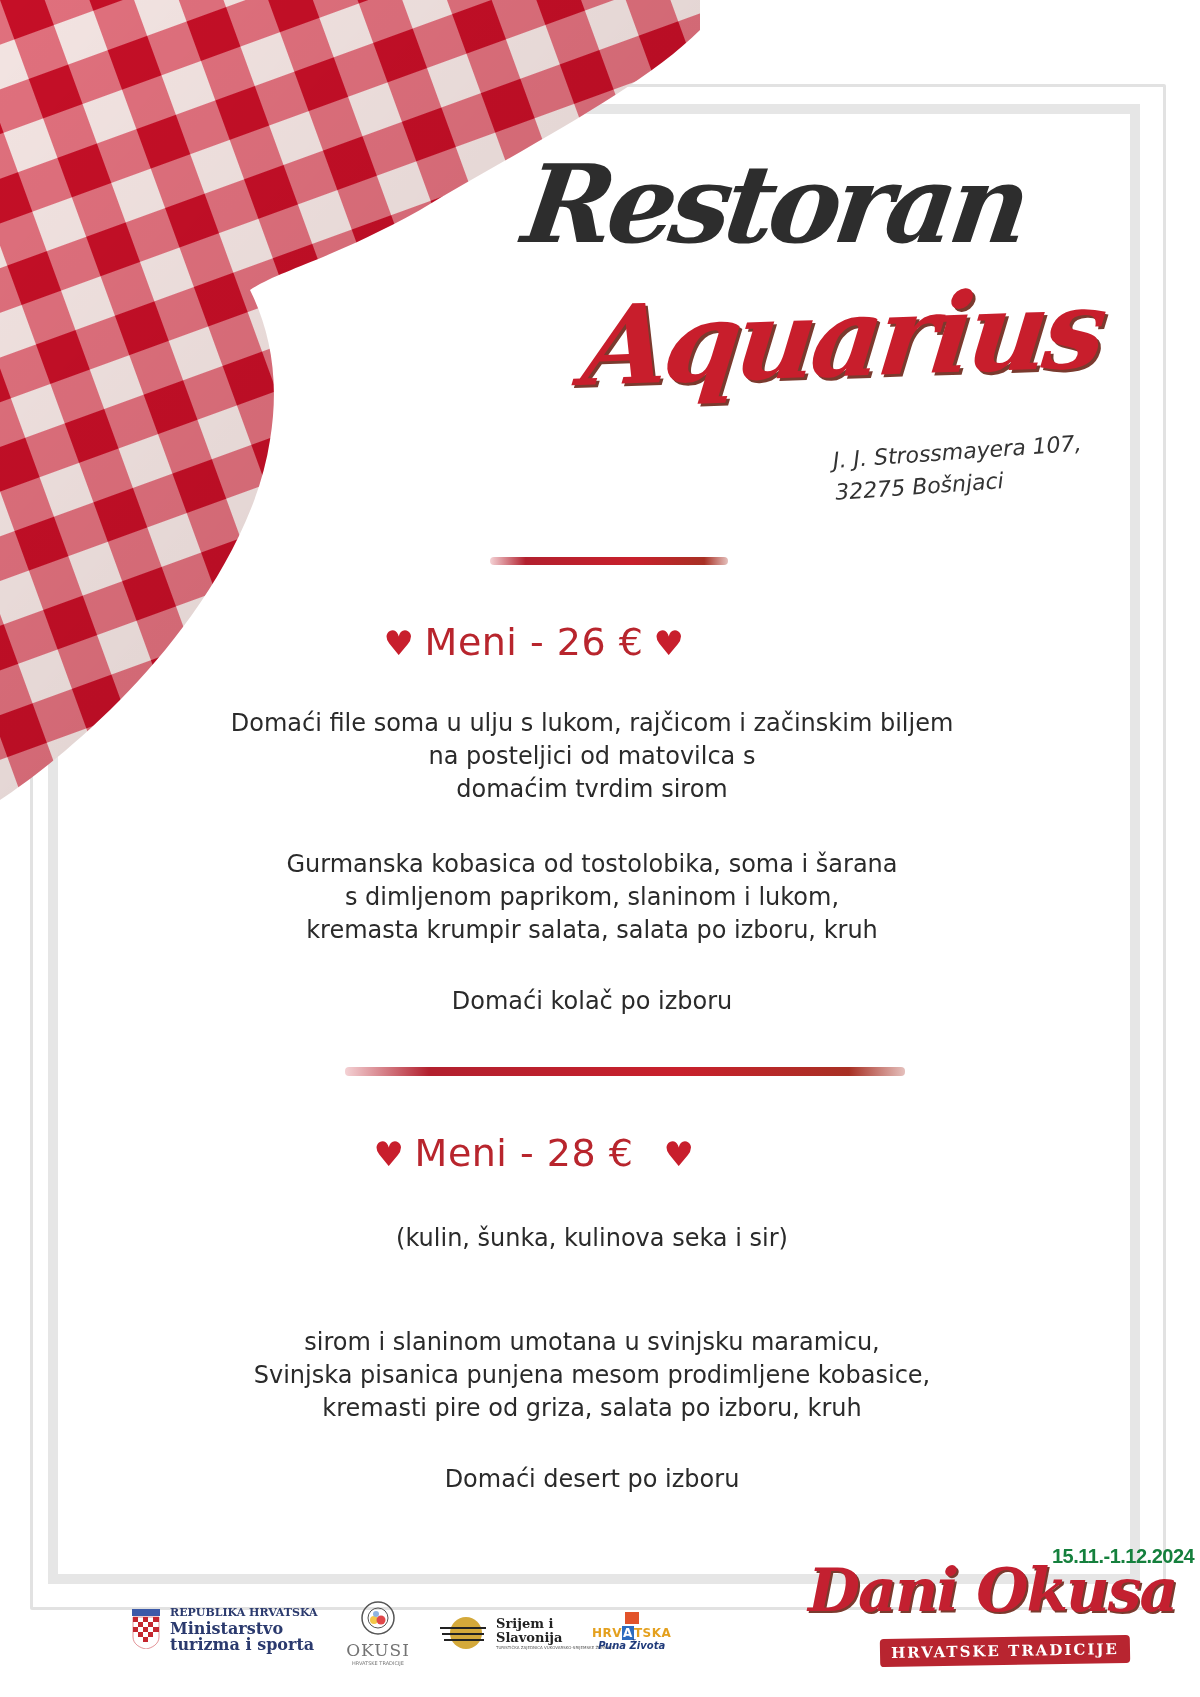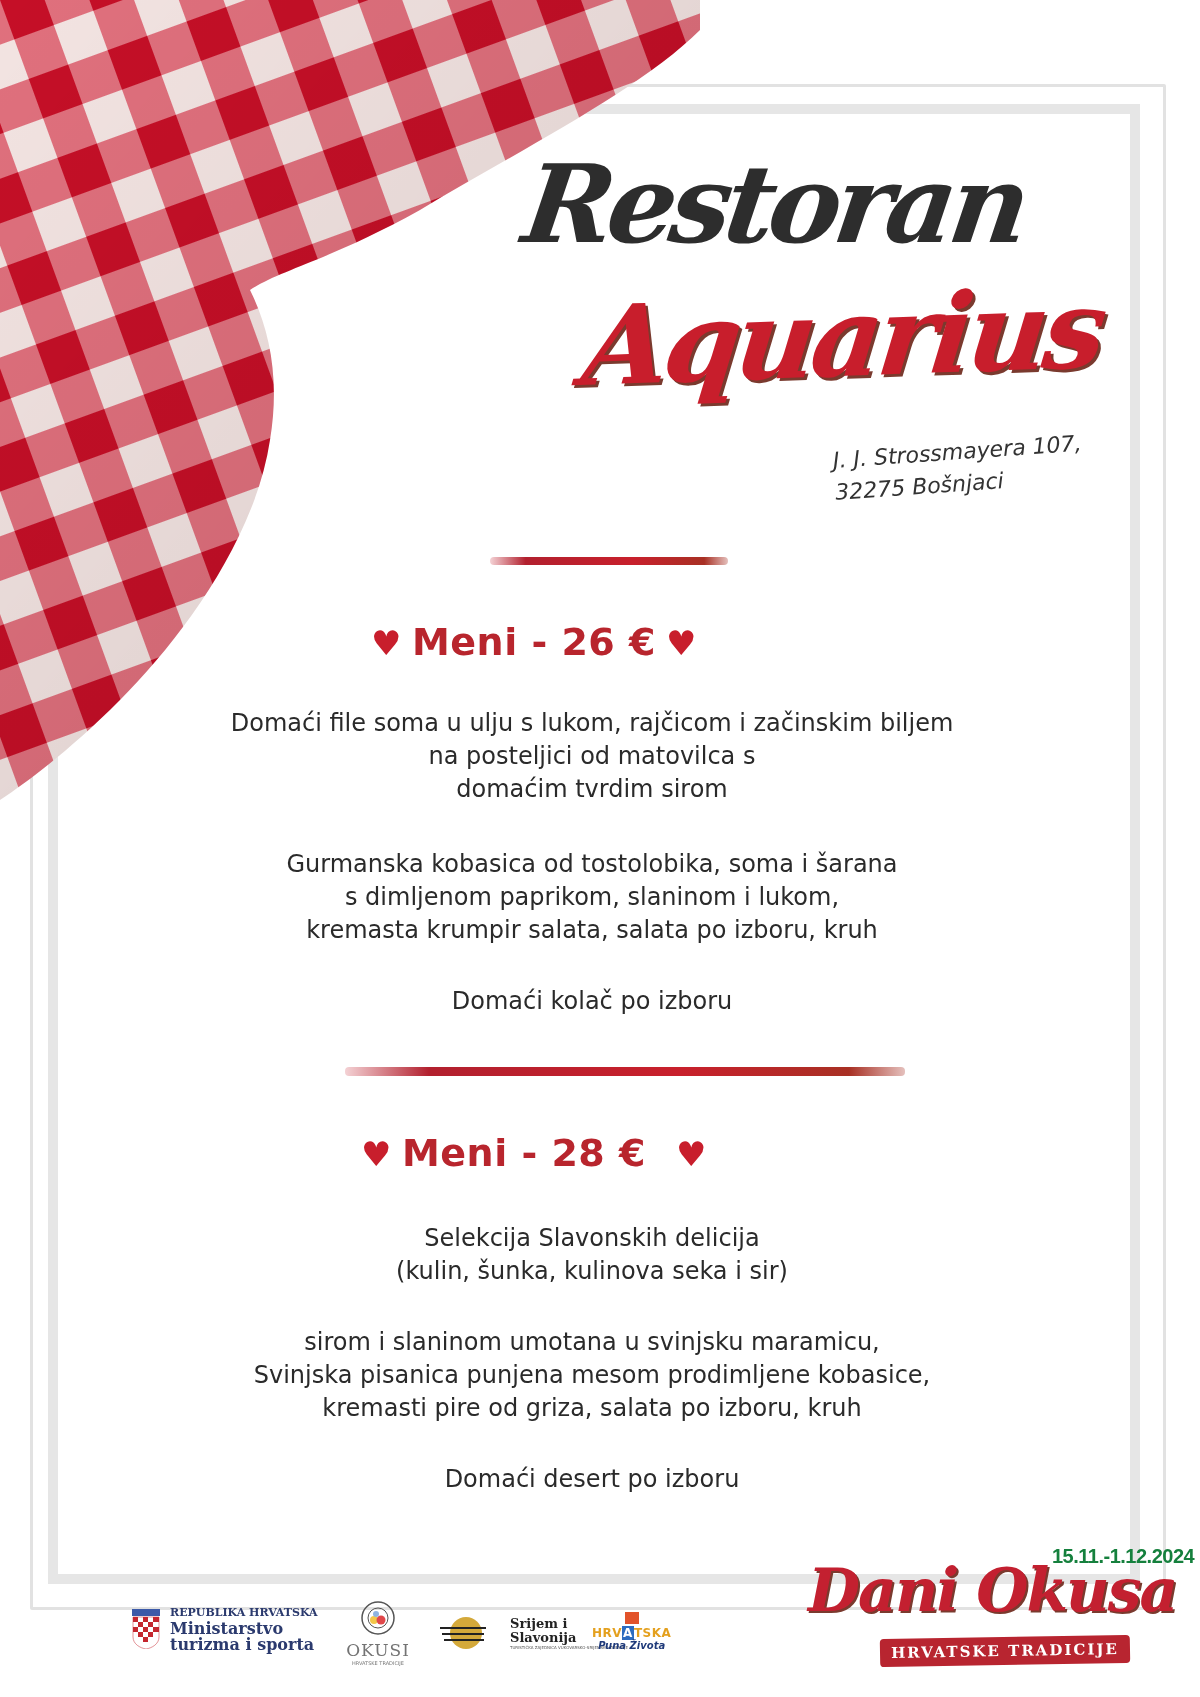--- a/index.html
+++ b/index.html
@@ -12,37 +12,37 @@
   
   .frame-outer { position:absolute; left:30px; top:84px; width:1130px; height:1520px; border:3px solid #e2e2e2; border-radius:2px; }
   .frame-inner { position:absolute; left:48px; top:104px; width:1092px; height:1480px; border:10px solid #e6e6e6; box-sizing:border-box; }
 
   .title-restoran { position:absolute; left:525px; top:150px; font-family:"DejaVu Serif", serif; font-style:italic; font-weight:bold; font-size:108px; letter-spacing:-6px; color:#2d2d2d; transform:skewX(-8deg); line-height:1; }
   .title-aquarius { position:absolute; left:585px; top:283px; font-family:"DejaVu Serif", serif; font-style:italic; font-weight:bold; font-size:110px; letter-spacing:-5px; color:#c81e2c; transform:skewX(-8deg) rotate(-2deg); line-height:1; text-shadow:3px 3px 0 #7a3a2e; }
   .address { position:absolute; left:832px; top:445px; font-size:22px; color:#333; font-style:italic; line-height:32px; transform:rotate(-4deg); transform-origin:left top; }
 
   .brush { position:absolute; height:9px; background:linear-gradient(90deg, rgba(200,30,44,0.2), #b2202e 15%, #c8202c 60%, #a83024 90%, rgba(168,48,36,0.3)); border-radius:4px; }
 
-  .menu-title { position:absolute; left:0; width:1068px; text-align:center; font-weight:bold; font-size:38px; color:#b8252d; letter-spacing:0.5px; }
+  .menu-title { position:absolute; left:0; width:1068px; text-align:center; font-weight:normal; font-size:38px; color:#b8252d; letter-spacing:0.5px; }
   .heart { color:#c81e2c; font-size:34px; margin:0 10px; }
 
   .dish { position:absolute; left:0; width:1184px; text-align:center; font-size:24px; line-height:33px; color:#2a2a2a; }
   .dish div { white-space:nowrap; }
 
   
   .logo { position:absolute; }
   .gov { left:130px; top:1605px; display:flex; align-items:center; gap:8px;font-weight:bold; }
   .gov .shield { width:32px; height:40px; }
   .gov .txt { font-family:"DejaVu Serif", serif; color:#2b3a6e; line-height:16px; }
   .gov .t1 { font-size:11px; }
   .gov .t2 { font-size:16px; }
   .okusi { left:343px; top:1600px; width:70px; text-align:center; }
   .okusi .word { font-family:"DejaVu Serif", serif; font-size:17px; color:#737373; letter-spacing:1px; }
   .okusi .sub { font-size:5px; color:#777; }
-  .srijem { left:440px; top:1615px; display:flex; align-items:center; gap:24px; }
+  .srijem { left:440px; top:1615px; display:flex; align-items:center; gap:10px; }
   .srijem .name { font-family:"DejaVu Serif", serif; font-weight:bold; font-size:13px; line-height:14px; color:#222; }
   .srijem .sub { font-size:4px; color:#555; }
   .hrvatska { left:592px; top:1612px; text-align:center; }
   .hrvatska .w { font-weight:bold; font-size:12px; color:#e4a01e; letter-spacing:0.5px; }
   .hrvatska .a { background:#2d6cc0; color:#fff; padding:0 1px; }
   .hrvatska .s { font-style:italic; font-size:10px; color:#1f3a7a; font-weight:bold; }
 
   .dani-date { position:absolute; left:1052px; top:1545px; font-family:Liberation Sans, sans-serif; font-weight:bold; font-size:20px; color:#15803d; letter-spacing:-0.5px; }
   .dani-title { position:absolute; left:808px; top:1560px; font-family:"DejaVu Serif", serif; font-style:italic; font-weight:bold; font-size:60px; color:#c32030; letter-spacing:-2px; text-shadow:2px 2px 0 #7a3a2e; line-height:1; }
   .dani-ribbon { position:absolute; left:880px; top:1637px; width:250px; height:28px; background:#b82530; border-radius:4px; transform:rotate(-1deg); color:#fff; font-family:"DejaVu Serif", serif; font-weight:bold; font-size:15px; text-align:center; line-height:28px; letter-spacing:2px; }
@@ -99,21 +99,20 @@
   <div>Domaći kolač po izboru</div>
 </div>
 
 <div class="brush" style="left:345px; top:1067px; width:560px; height:9px;"></div>
 
 <div class="menu-title" style="top:1131px;">
   <span class="heart">♥</span><span>Meni - 28 €</span><span class="heart" style="margin-left:30px;">♥</span>
 </div>
 
 <div class="dish" style="top:1222px;">
-  <div>Selekcija Slavonskih delicija</div>
   <div>(kulin, šunka, kulinova seka i sir)</div>
 </div>
 <div class="dish" style="top:1326px;">
   <div>sirom i slaninom umotana u svinjsku maramicu,</div>
   <div>Svinjska pisanica punjena mesom prodimljene kobasice,</div>
   <div>kremasti pire od griza, salata po izboru, kruh</div>
 </div>
 <div class="dish" style="top:1463px;">
   <div>Domaći desert po izboru</div>
 </div>

